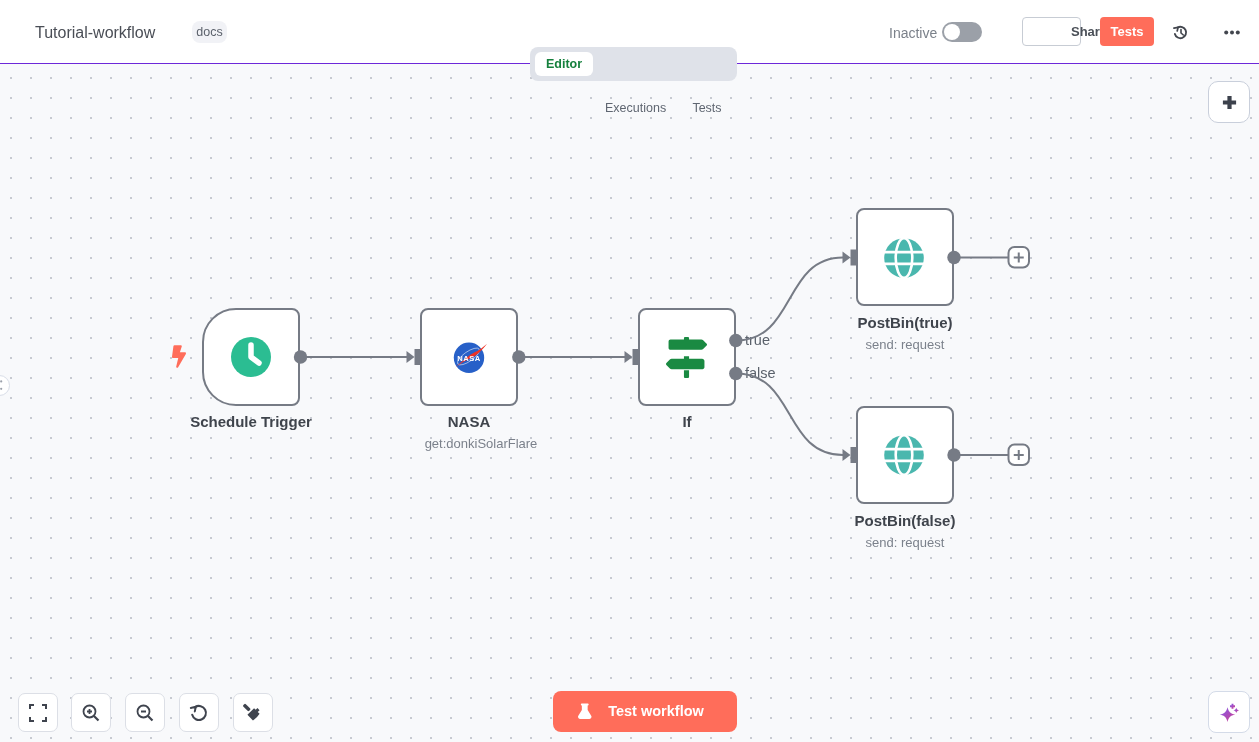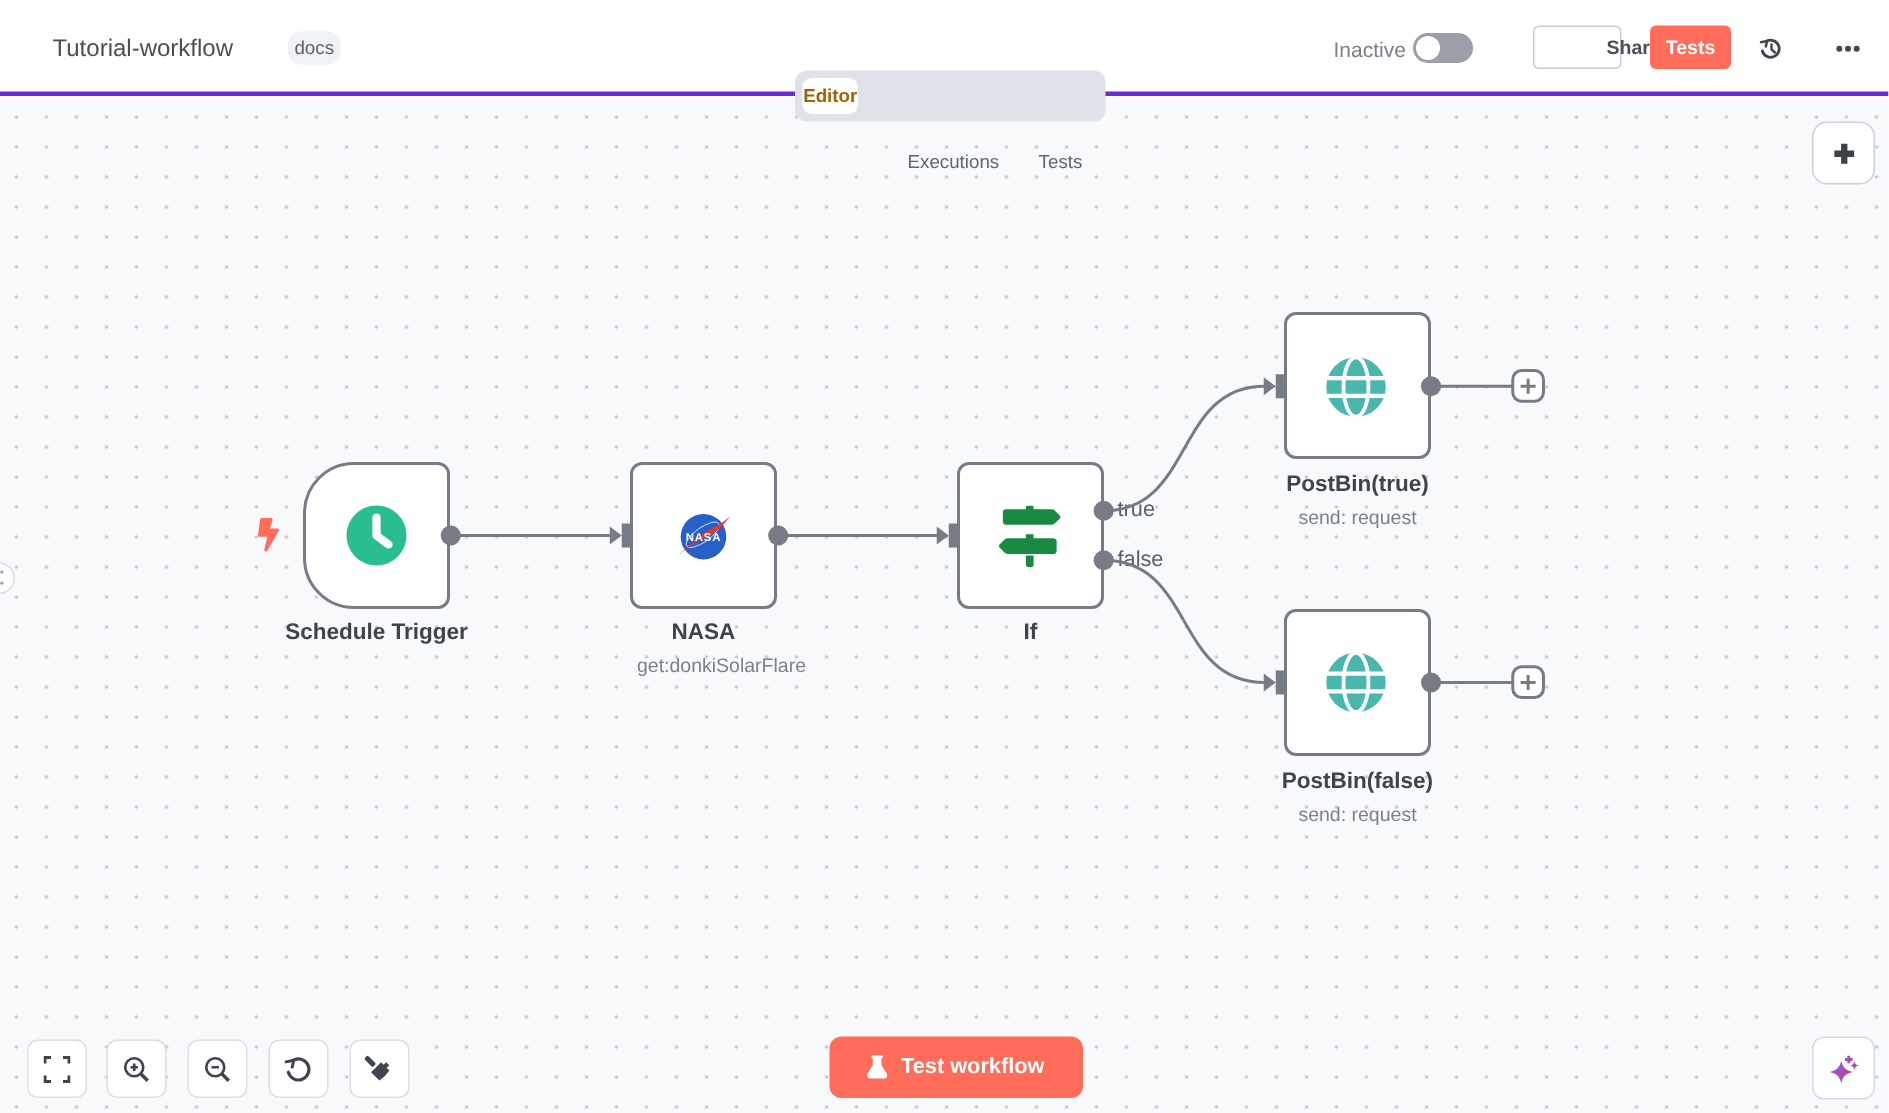--- a/index.html
+++ b/index.html
@@ -4,46 +4,46 @@
 <style>
 * { margin:0; padding:0; box-sizing:border-box; }
 html,body { width:1259px; height:742px; overflow:hidden; }
 body { font-family:"Liberation Sans", sans-serif; }
 #app { position:relative; width:1259px; height:742px; background:#fff; }
 #canvas { position:absolute; left:0; top:64px; width:1259px; height:678px;
   background-color:#f8f9fb;
   background-image:radial-gradient(circle, #c7cad1 1px, rgba(0,0,0,0) 1.15px);
   background-size:20px 20px; background-position:1px 4px; }
 #header { position:absolute; left:0; top:0; width:1259px; height:64px; background:#fff;
-  border-bottom:3px solid #6d28d9; z-index:5; }
+  border-bottom:1px solid #6d28d9; z-index:5; }
 .title { position:absolute; left:35px; top:24px; font-size:16px; color:#4a4e56; }
 .tag { position:absolute; left:192px; top:21px; width:35px; height:22px; background:#f1f2f6;
   border-radius:8px; font-size:12.5px; color:#5c626c; text-align:center; line-height:22px; }
 .inactive { position:absolute; left:889px; top:25px; font-size:14px; color:#7b818a; }
 .toggle { position:absolute; left:942px; top:22px; width:40px; height:20px; background:#9ba0a8; border-radius:10px; }
 .knob { position:absolute; left:2px; top:2px; width:16px; height:16px; background:#fff; border-radius:50%; }
 .btn-share { position:absolute; left:1022px; top:17px; width:59px; height:29px; background:#fff;
   border:1px solid #c7ccd4; border-radius:4px; font-size:13px; font-weight:700; color:#4b5058;
   text-align:center; line-height:27px; font-family:"Liberation Sans", sans-serif;padding-left:48px; }
 .btn-save { position:absolute; left:1100px; top:17px; width:54px; height:29px; background:#ff6d5a;
   border:none; border-radius:4px; font-size:13px; font-weight:700; color:#fff;
   text-align:center; line-height:29px; font-family:"Liberation Sans", sans-serif; }
 #tabs { position:absolute; left:530px; top:47px; width:207px; height:34px; background:#dfe2e9;
   border-radius:8px; z-index:6; }
-.tab-active { position:absolute; left:5px; top:5px; width:37px; height:24px; background:#fff;
-  border-radius:6px; font-size:12.5px; font-weight:700; color:#a16207; text-align:center; line-height:24px; }
+.tab-active { position:absolute; left:5px; top:5px; width:58px; height:24px; background:#fff;
+  border-radius:6px; font-size:12.5px; font-weight:700; color:#15803d; text-align:center; line-height:24px; }
 .tab { position:absolute; top:5px; height:24px; font-size:12.5px; color:#5f6671; line-height:24px; text-align:center;margin-top:44px; }
 .node { position:absolute; width:98px; height:98px; background:#fff; border:2px solid #767b85; border-radius:8px; }
 .nlabel { position:absolute; width:220px; text-align:center; font-size:15px; font-weight:700; color:#3f444c; }
 .nsub { position:absolute; width:220px; text-align:center; font-size:13px; color:#7b818b; }
 .portlabel { position:absolute; font-size:14.5px; color:#5a616b; background:#f8f9fb; line-height:15px; }
 #svglayer { position:absolute; left:0; top:0; width:1259px; height:742px; z-index:2; }
 .cbtn { position:absolute; width:40px; height:39px; background:#fff; border:1px solid #dcdfe6; border-radius:7px; }
 .cbtn svg { position:absolute; left:50%; top:50%; transform:translate(-50%,-50%); }
-#testbtn { position:absolute; left:553px; top:691px; width:169px; height:41px; background:#ff6d5a;
+#testbtn { position:absolute; left:553px; top:691px; width:184px; height:41px; background:#ff6d5a;
   border-radius:8px; color:#fff; font-size:14.5px; font-weight:700; text-align:center; line-height:41px; z-index:4; }
 #aibtn { position:absolute; left:1208px; top:691px; width:42px; height:42px; background:#fff;
   border:1px solid #d4dbe8; border-radius:8px; z-index:4; }
 #plusbtn { position:absolute; left:1208px; top:81px; width:42px; height:42px; background:#fff;
   border:1px solid #c9cfdb; border-radius:10px; z-index:4; }
 #leftcirc { position:absolute; left:-11px; top:375px; width:21px; height:21px; background:#fff;
   border:1px solid #d9dee8; border-radius:50%; z-index:4; }
 </style>
 </head>
 <body>

